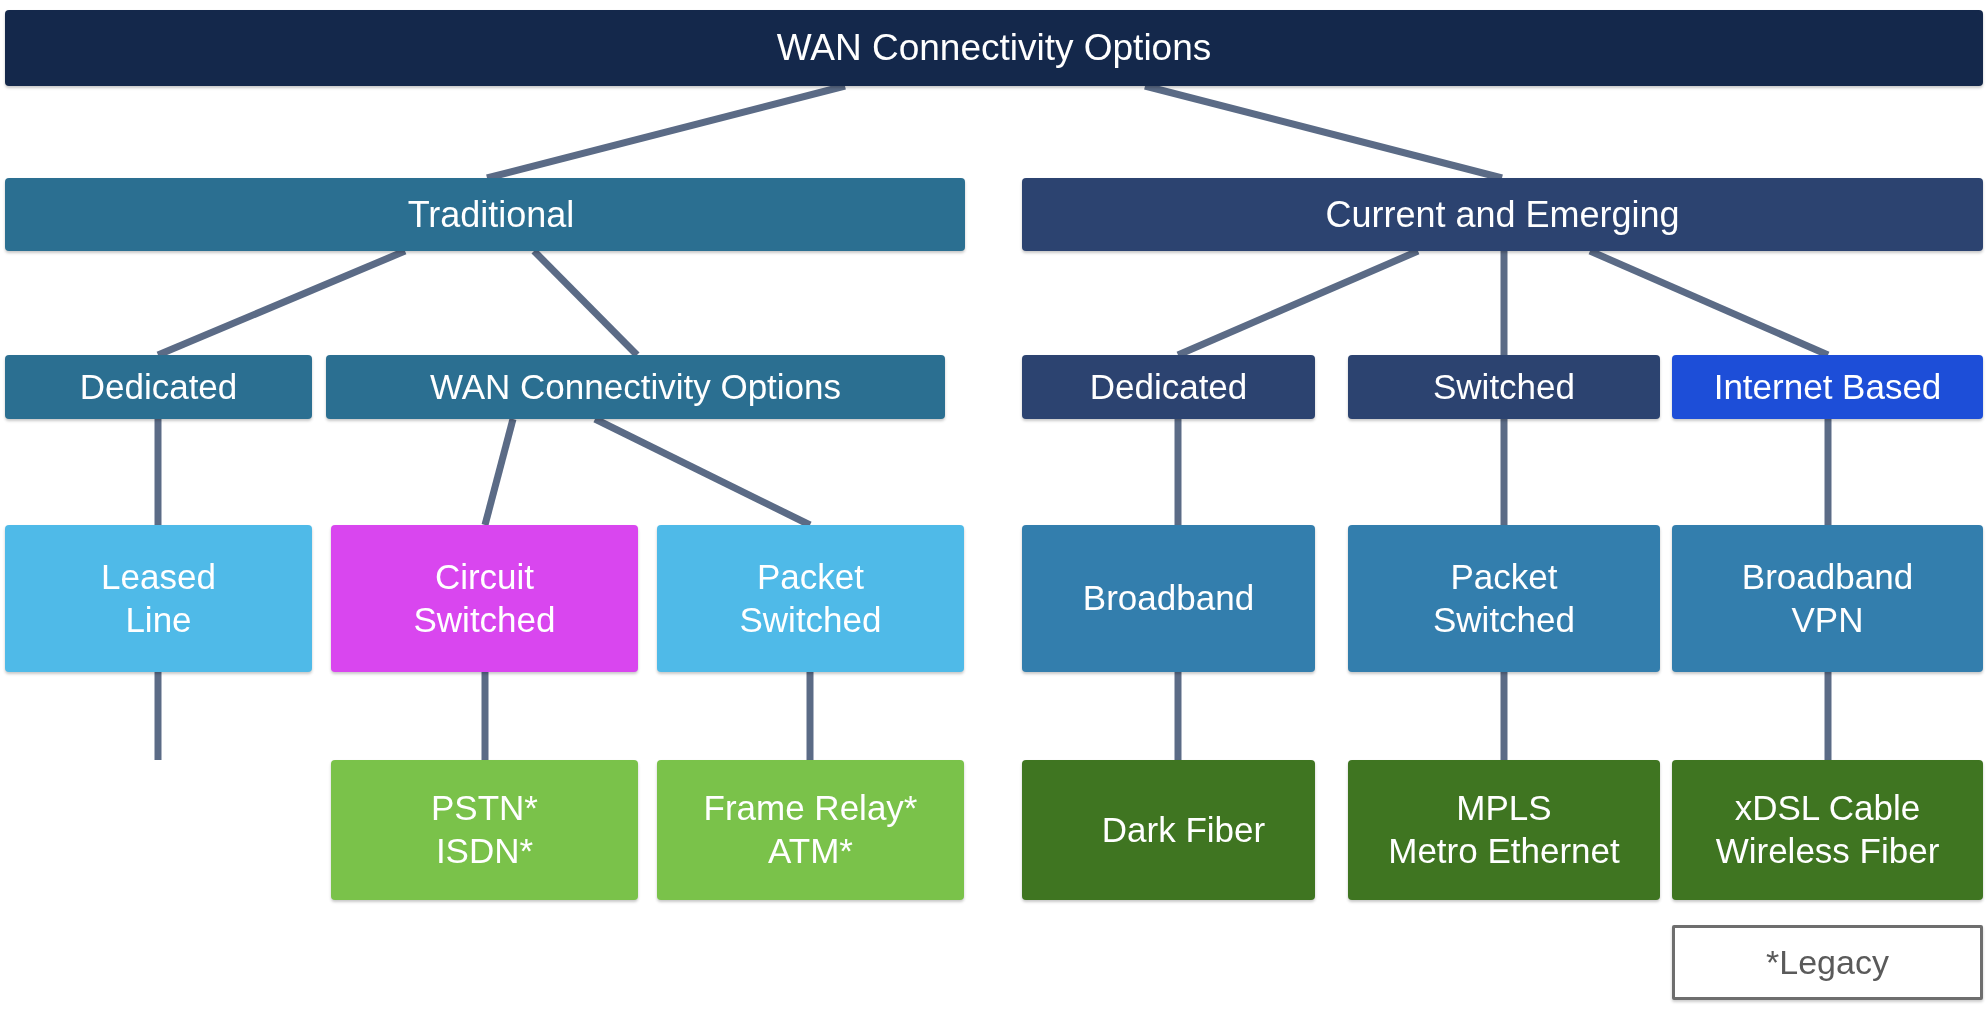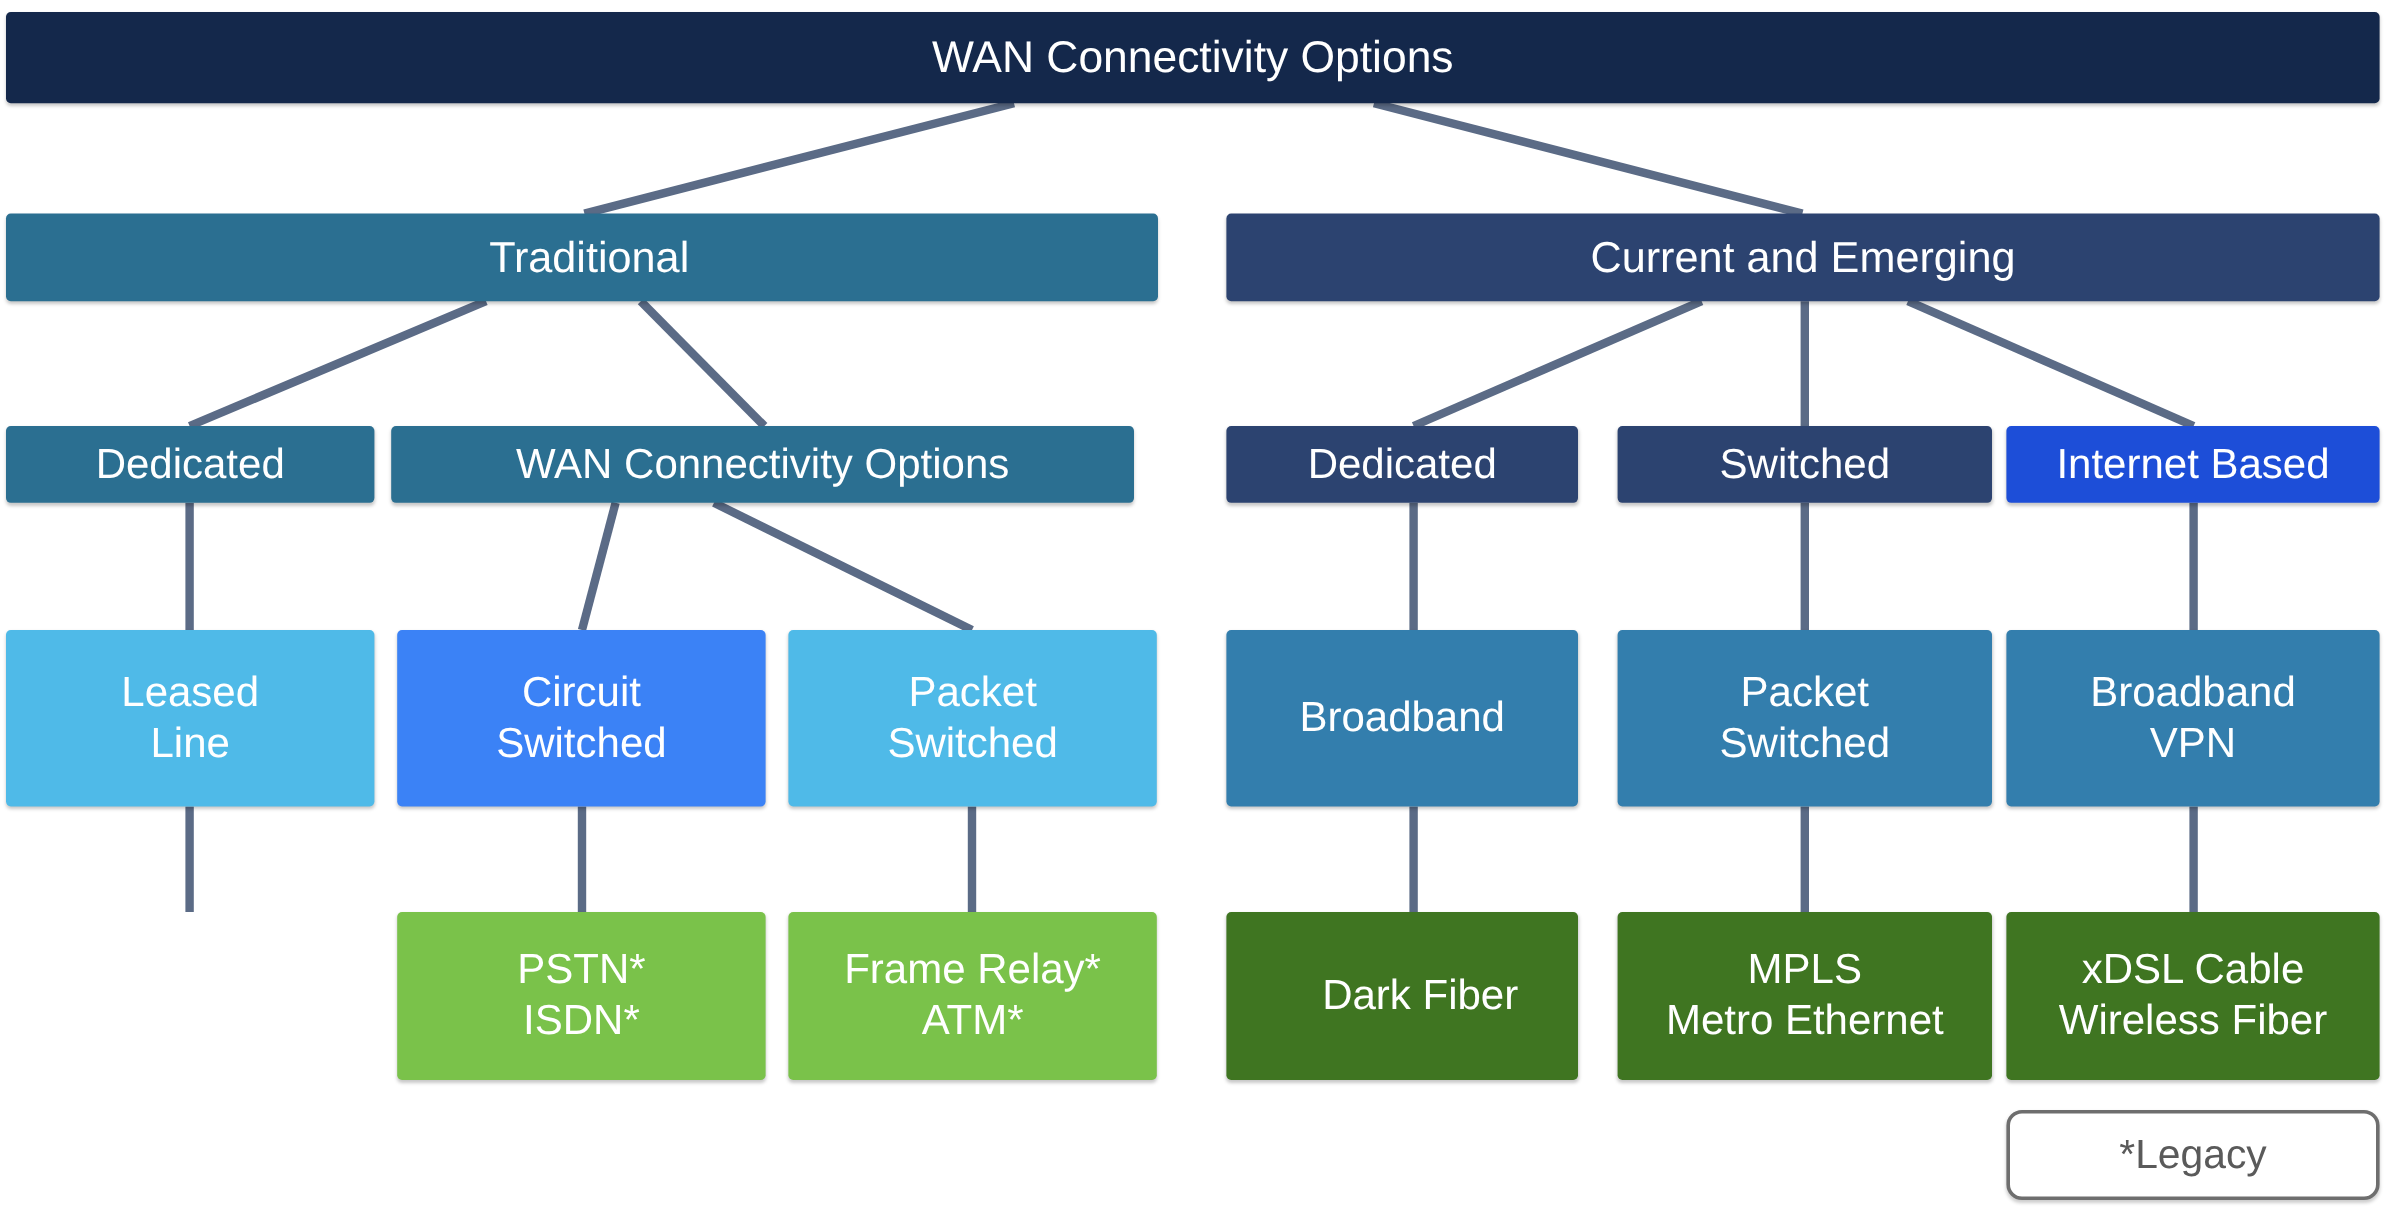--- a/index.html
+++ b/index.html
@@ -45,21 +45,21 @@
   .legend {
     position: absolute;
     box-sizing: border-box;
     display: flex;
     align-items: center;
     justify-content: center;
     background: #ffffff;
     border: 3px solid #6e6e6e;
     color: #5a5a5a;
     font-size: 34px;
-    border-radius: 13px;
+    border-radius: 2px;
     box-shadow: 0 2px 3px rgba(0,0,0,0.20);
     z-index: 2;
   }
 </style>
 </head>
 <body>
 
 <div id="stage">
 
   <svg id="links" viewBox="0 0 1988 1010" width="1988" height="1010">
@@ -99,21 +99,21 @@
 
   <div class="node cat" style="left:5px; top:355px; width:307px; height:64px; background:#2b6f91;">Dedicated</div>
   <div class="node cat" style="left:326px; top:355px; width:619px; height:64px; background:#2b6f91;">WAN Connectivity Options</div>
 
   <div class="node cat" style="left:1022px; top:355px; width:293px; height:64px; background:#2c4370;">Dedicated</div>
   <div class="node cat" style="left:1348px; top:355px; width:312px; height:64px; background:#2c4370;">Switched</div>
   <div class="node cat" style="left:1672px; top:355px; width:311px; height:64px; background:#1d4ed8;">Internet Based</div>
 
   <div class="node tech" style="left:5px; top:525px; width:307px; height:147px; background:#4fbae8;">Leased
 Line</div>
-  <div class="node tech" style="left:331px; top:525px; width:307px; height:147px; background:#3b82f6;">Circuit
+  <div class="node tech" style="left:331px; top:525px; width:307px; height:147px; background:#d946ef;">Circuit
 Switched</div>
   <div class="node tech" style="left:657px; top:525px; width:307px; height:147px; background:#4fbae8;">Packet
 Switched</div>
 
   <div class="node tech" style="left:1022px; top:525px; width:293px; height:147px; background:#337ead;">Broadband</div>
   <div class="node tech" style="left:1348px; top:525px; width:312px; height:147px; background:#337ead;">Packet
 Switched</div>
   <div class="node tech" style="left:1672px; top:525px; width:311px; height:147px; background:#337ead;">Broadband
 VPN</div>
 

